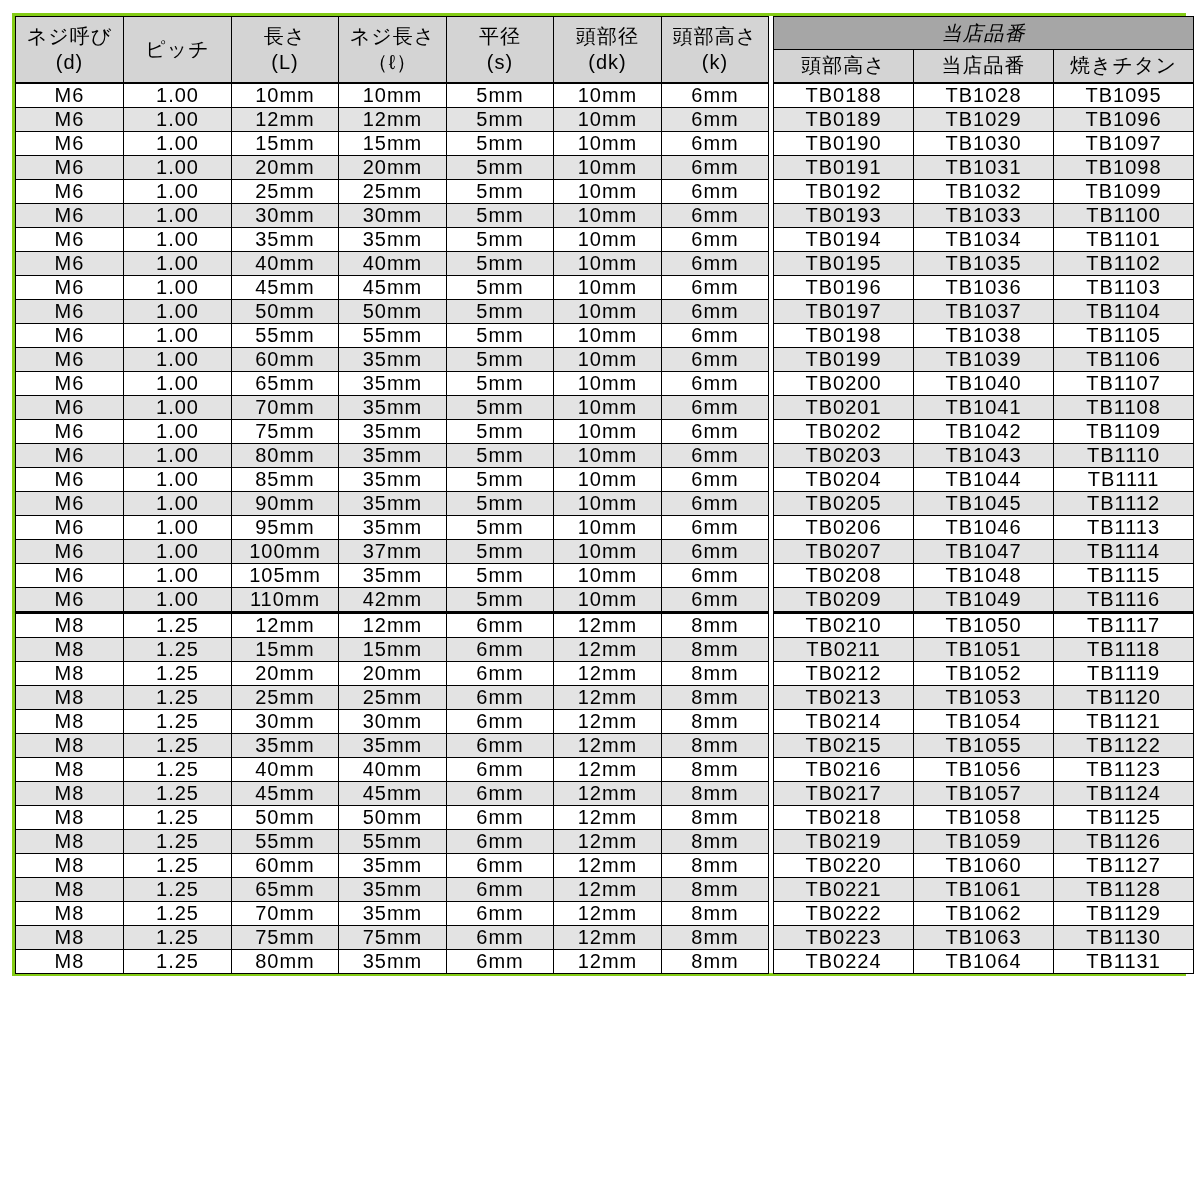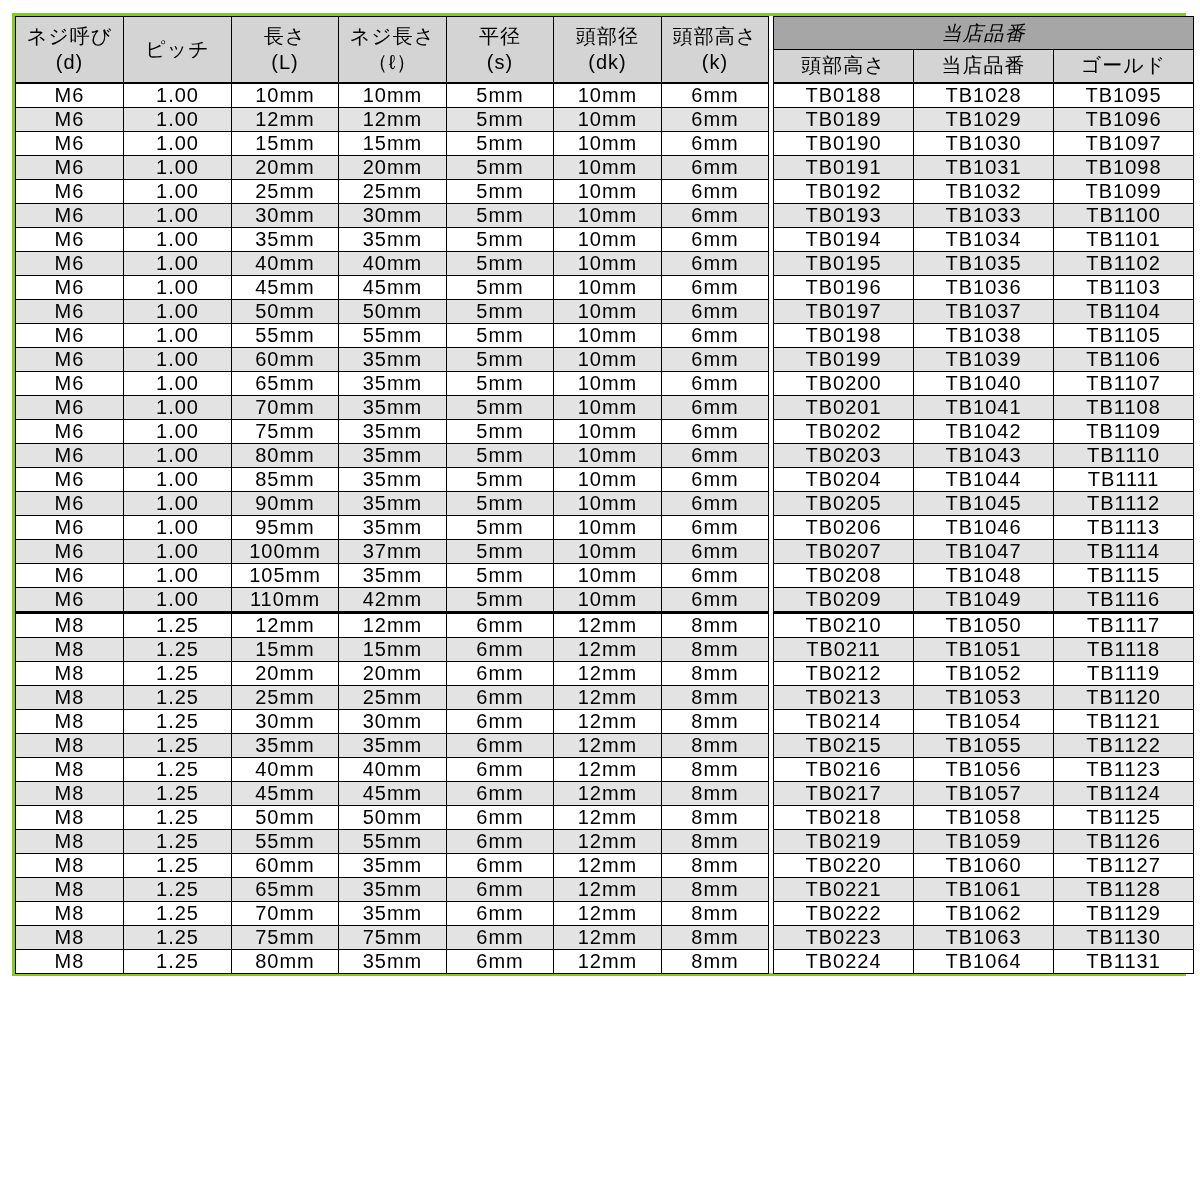--- a/index.html
+++ b/index.html
@@ -102,21 +102,21 @@
         <th rowspan="2" class="span2">
           <div class="hline">頭部高さ</div>
           <div class="hline">(k)</div>
         </th>
         <th rowspan="2" class="spacer"></th>
         <th colspan="3" class="group">当店品番</th>
       </tr>
       <tr class="subrow">
         <th>頭部高さ</th>
         <th>当店品番</th>
-        <th>ゴールド</th>
+        <th>焼きチタン</th>
       </tr>
     </thead>
     <tbody>
         <tr>
           <td>M6</td>
           <td>1.00</td>
           <td>10mm</td>
           <td>10mm</td>
           <td>5mm</td>
           <td>10mm</td>

